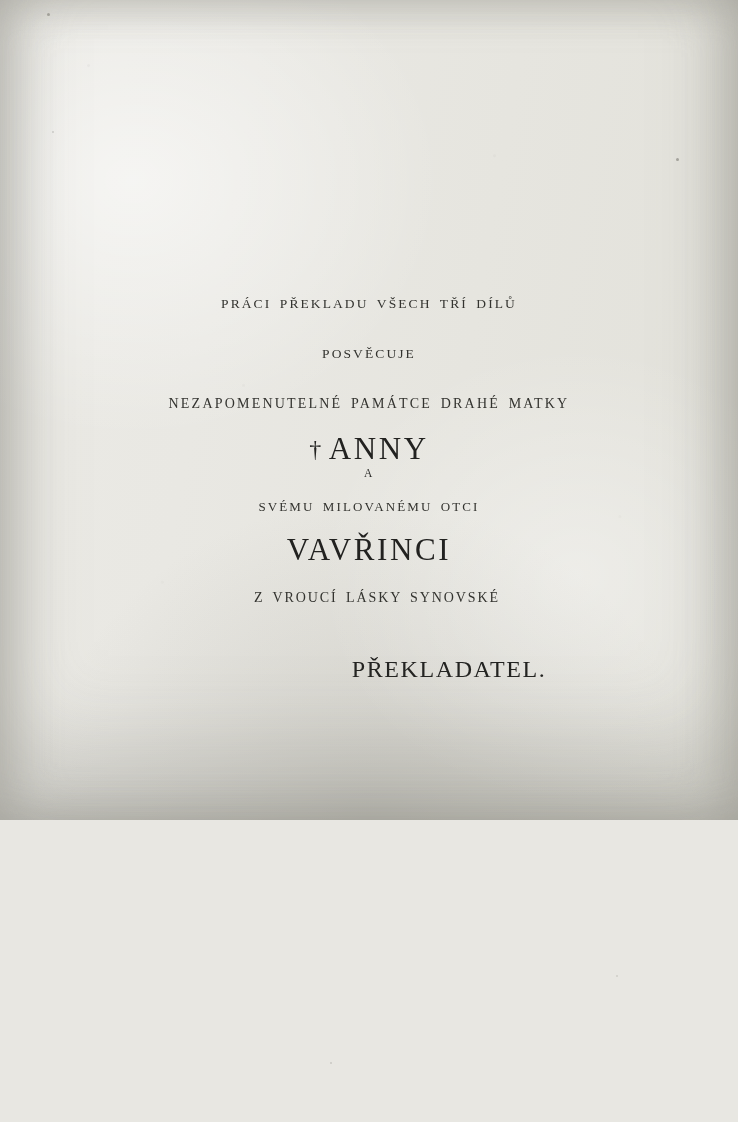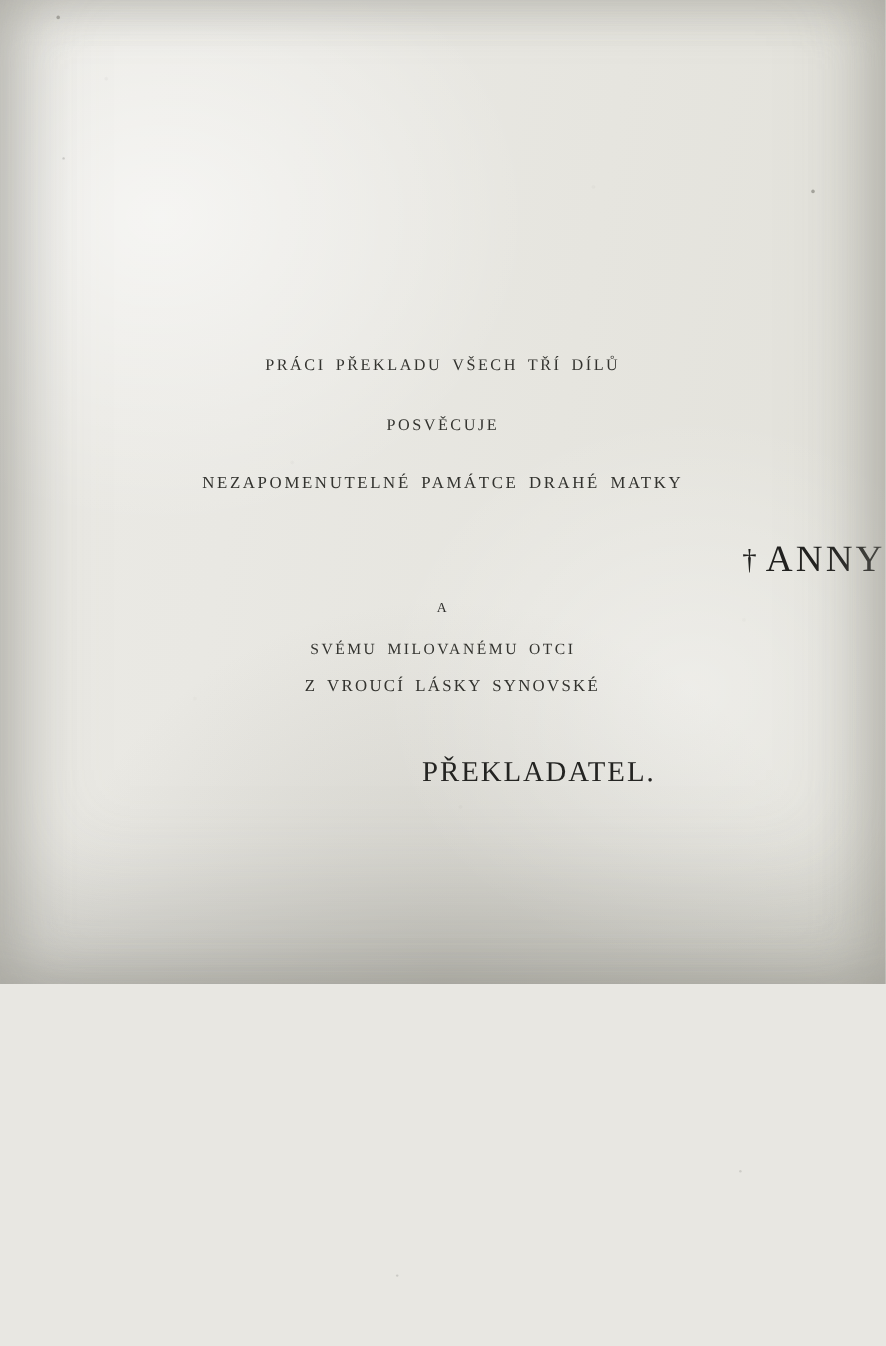--- a/index.html
+++ b/index.html
@@ -76,28 +76,26 @@
 
   .spaced-small {
     font-size: 13.5px;
     letter-spacing: 2.1px;
     word-spacing: 3px;
     color: #33332f;
   }
 
   .l1 { margin-bottom: 34px; }
   .l2 { margin-bottom: 34px; text-align: center; }
-  .l3 { margin-bottom: 34px; font-size: 14px; letter-spacing: 2.2px; }
+  .l3 { margin-bottom: 17px; font-size: 14px; letter-spacing: 2.2px; }
 
   .name-big {
     font-size: 31px;
     letter-spacing: 2.6px;
     color: #222220;
-    margin-bottom: 17px;
-    text-align: right;
   }
   .name-big .cross {
     font-size: 24px;
     vertical-align: 2px;
     margin-right: 5px;
   }
 
   .conj {
     font-size: 11.5px;
     letter-spacing: 1.6px;
@@ -145,20 +143,21 @@
     <p class="line spaced-small l3">NEZAPOMENUTELNÉ PAMÁTCE DRAHÉ MATKY</p>
 
     <p class="line name-big">
       <span class="cross">†</span><span>ANNY</span>
     </p>
 
     <p class="line conj">A</p>
 
     <p class="line spaced-small l4">SVÉMU MILOVANÉMU OTCI</p>
 
+    <p class="line name-big2">VAVŘINCI</p>
 
     <p class="line spaced-small l5">Z VROUCÍ LÁSKY SYNOVSKÉ</p>
 
     <p class="line signature">PŘEKLADATEL.</p>
 
   </div>
 
   <div id="vignette"></div>
 </div>
 

